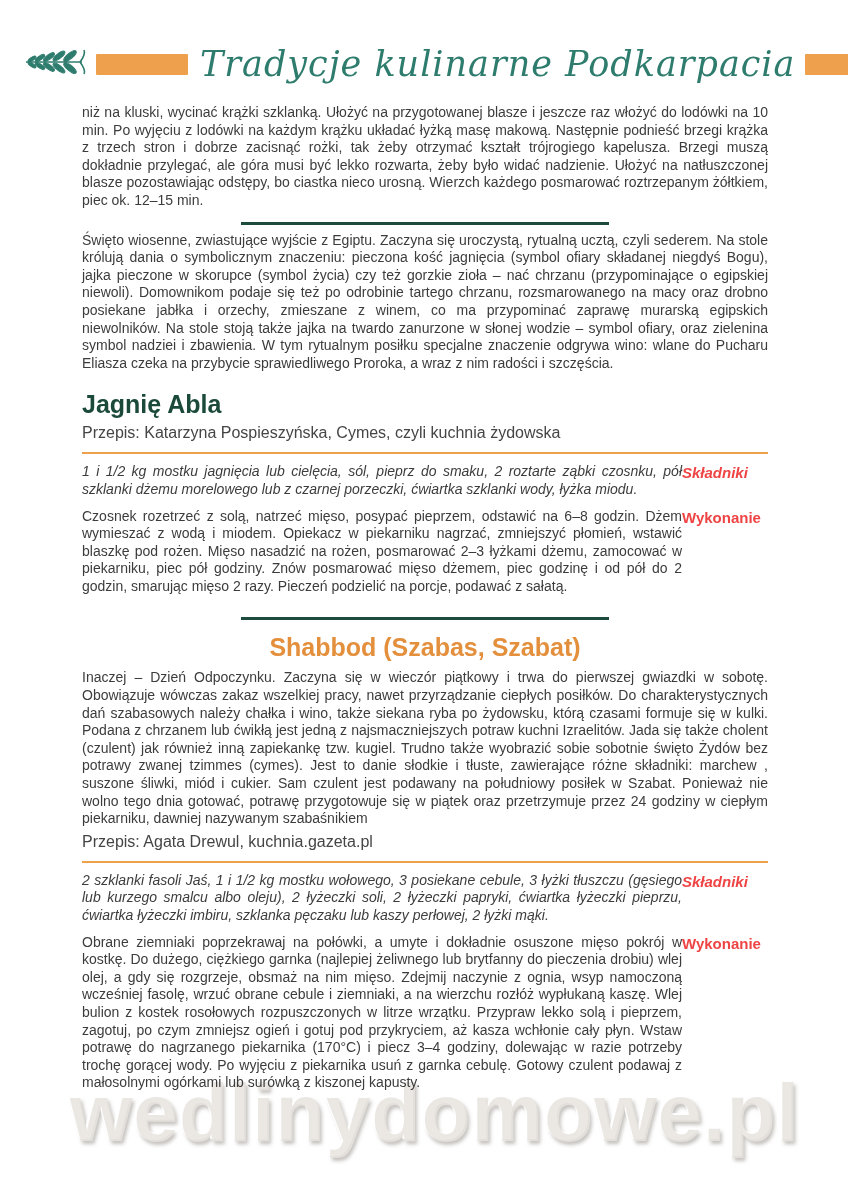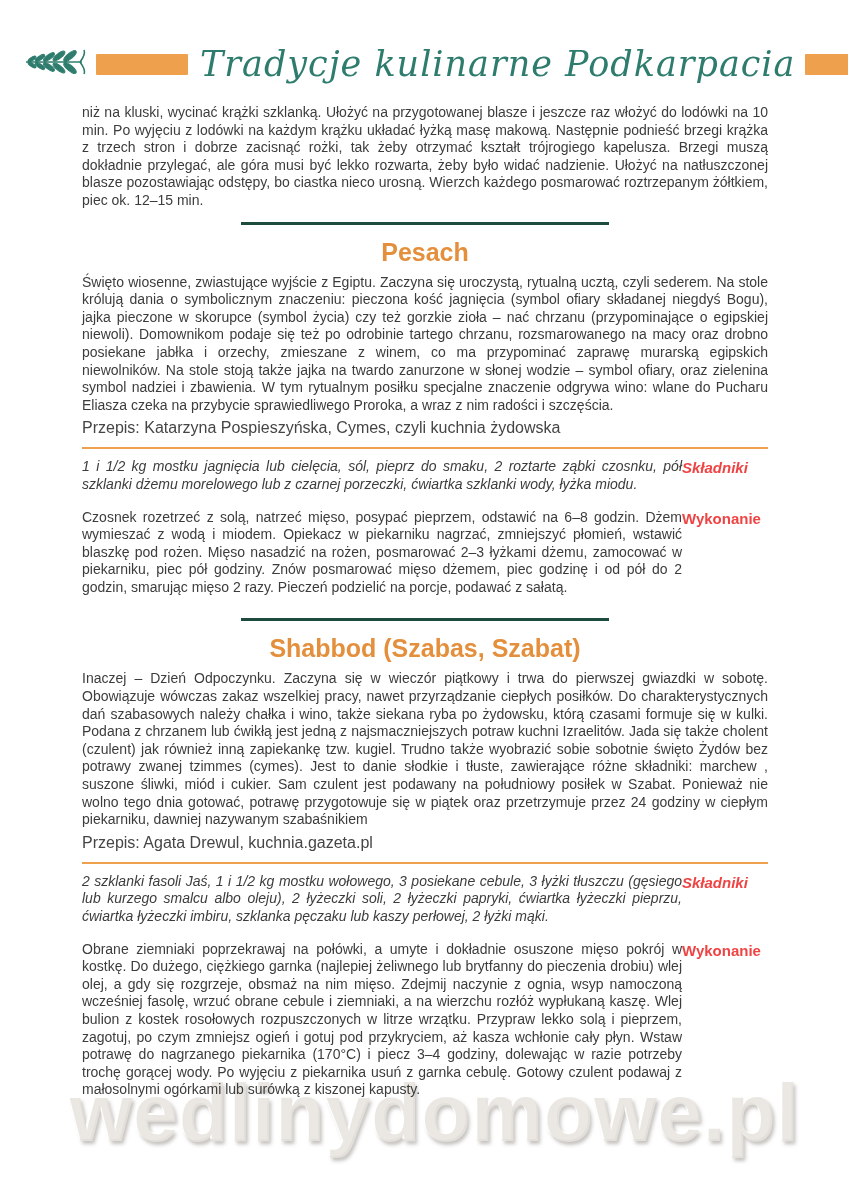--- a/index.html
+++ b/index.html
@@ -81,21 +81,21 @@
     margin-top: 10px;
     height: 2px;
     background: var(--accent-orange, #d8a452);
   }
   .recipe-row {
     display: grid;
     grid-template-columns: 1fr 86px;
     column-gap: 0;
   }
   .recipe-row.ingredients { margin-top: 9px; }
-  .recipe-row.preparation { margin-top: 15px; }
+  .recipe-row.preparation { margin-top: 9px; }
   .recipe-row p.body { font-size: 14px; }
   .ing-text { font-style: italic; }
   .margin-label {
     font-size: 15px;
     font-weight: bold;
     color: #ef4444;
     padding-top: 1px;
   }
   .margin-label.italic { font-style: italic; }
 
@@ -151,23 +151,23 @@
     <span class="header-title">Tradycje kulinarne Podkarpacia</span>
     <span class="hbar right"></span>
 
   </div>
 
   <div class="content">
 
     <p class="body intro">niż na kluski, wycinać krążki szklanką. Ułożyć na przygotowanej blasze i jeszcze raz włożyć do lodówki na 10 min. Po wyjęciu z lodówki na każdym krążku układać łyżką masę makową. Następnie podnieść brzegi krążka z trzech stron i dobrze zacisnąć rożki, tak żeby otrzymać kształt trójrogiego kapelusza. Brzegi muszą dokładnie przylegać, ale góra musi być lekko rozwarta, żeby było widać nadzienie. Ułożyć na natłuszczonej blasze pozostawiając odstępy, bo ciastka nieco urosną. Wierzch każdego posmarować roztrzepanym żółtkiem, piec ok. 12–15 min.</p>
 
     <div class="divider-green"></div>
-    <h2 class="festival">Pesach</h2>
     <p class="body festival-text">Święto wiosenne, zwiastujące wyjście z Egiptu. Zaczyna się uroczystą, rytualną ucztą, czyli sederem. Na stole królują dania o symbolicznym znaczeniu: pieczona kość jagnięcia (symbol ofiary składanej niegdyś Bogu), jajka pieczone w skorupce (symbol życia) czy też gorzkie zioła – nać chrzanu (przypominające o egipskiej niewoli). Domownikom podaje się też po odrobinie tartego chrzanu, rozsmarowanego na macy oraz drobno posiekane jabłka i orzechy, zmieszane z winem, co ma przypominać zaprawę murarską egipskich niewolników. Na stole stoją także jajka na twardo zanurzone w słonej wodzie – symbol ofiary, oraz zielenina symbol nadziei i zbawienia. W tym rytualnym posiłku specjalne znaczenie odgrywa wino: wlane do Pucharu Eliasza czeka na przybycie sprawiedliwego Proroka, a wraz z nim radości i szczęścia.</p>
 
+    <h3 class="recipe-title">Jagnię Abla</h3>
     <p class="byline">Przepis: Katarzyna Pospieszyńska, Cymes, czyli kuchnia żydowska</p>
     <div class="rule-orange"></div>
 
     <div class="recipe-row ingredients">
       <p class="body ing-text">1 i 1/2 kg mostku jagnięcia lub cielęcia, sól, pieprz do smaku, 2 roztarte ząbki czosnku, pół szklanki dżemu morelowego lub z czarnej porzeczki, ćwiartka szklanki wody, łyżka miodu.</p>
       <div class="margin-label italic">Składniki</div>
     </div>
 
     <div class="recipe-row preparation">
       <p class="body">Czosnek rozetrzeć z solą, natrzeć mięso, posypać pieprzem, odstawić na 6–8 godzin. Dżem wymieszać z wodą i miodem. Opiekacz w piekarniku nagrzać, zmniejszyć płomień, wstawić blaszkę pod rożen. Mięso nasadzić na rożen, posmarować 2–3 łyżkami dżemu, zamocować w piekarniku, piec pół godziny. Znów posmarować mięso dżemem, piec godzinę i od pół do 2 godzin, smarując mięso 2 razy. Pieczeń podzielić na porcje, podawać z sałatą.</p>

